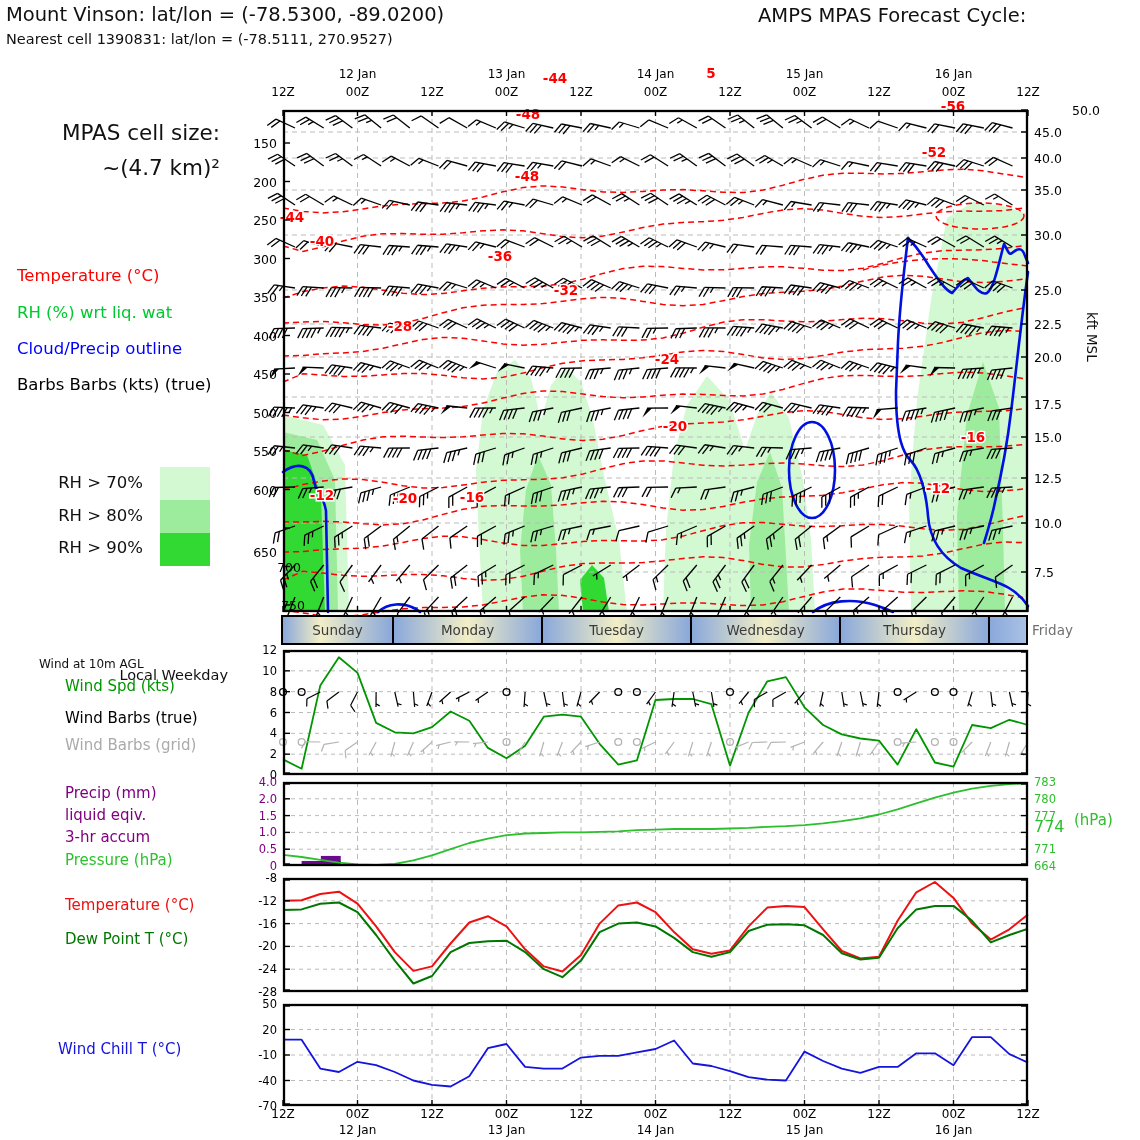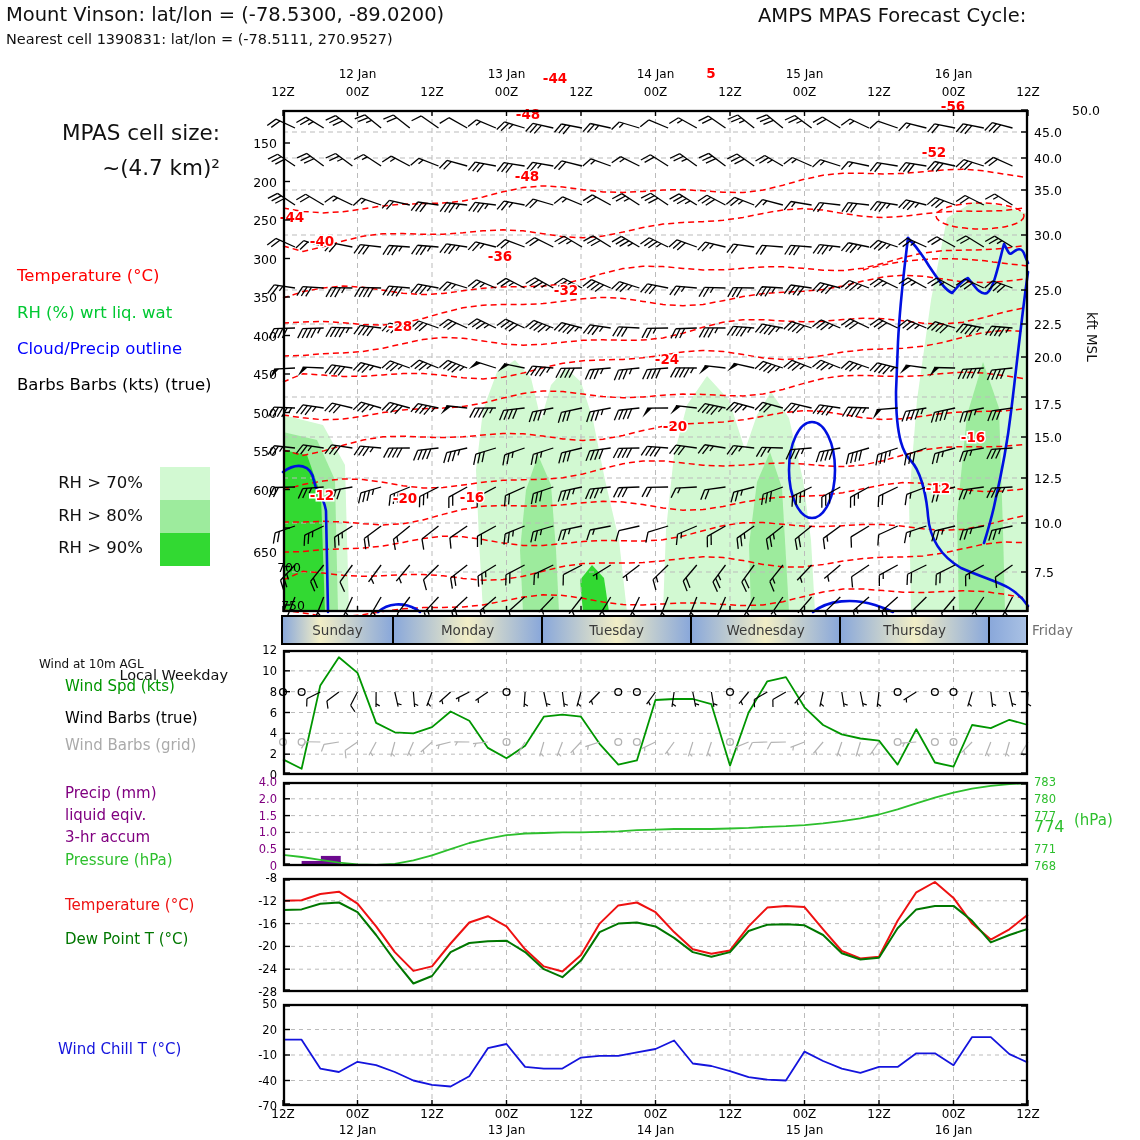--- a/index.html
+++ b/index.html
@@ -2636,21 +2636,21 @@
       <div class="tr" style="left: 277px; top: 798.8px; font-size: 11.5px; color: rgb(128, 0, 128);">2.0</div>
       <div class="tr" style="left: 277px; top: 815.6px; font-size: 11.5px; color: rgb(128, 0, 128);">1.5</div>
       <div class="tr" style="left: 277px; top: 832.4px; font-size: 11.5px; color: rgb(128, 0, 128);">1.0</div>
       <div class="tr" style="left: 277px; top: 849.2px; font-size: 11.5px; color: rgb(128, 0, 128);">0.5</div>
       <div class="tr" style="left: 277px; top: 866px; font-size: 11.5px; color: rgb(128, 0, 128);">0</div>
       <div class="tl" style="left: 1034px; top: 782px; font-size: 11.5px; color: rgb(45, 191, 45);">783</div>
       <div class="tl" style="left: 1034px; top: 798.8px; font-size: 11.5px; color: rgb(45, 191, 45);">780</div>
       <div class="tl" style="left: 1034px; top: 815.6px; font-size: 11.5px; color: rgb(45, 191, 45);">777</div>
       <div class="tl" style="left: 1034px; top: 826px; font-size: 16px; color: rgb(45, 191, 45);">774</div>
       <div class="tl" style="left: 1034px; top: 849.2px; font-size: 11.5px; color: rgb(45, 191, 45);">771</div>
-      <div class="tl" style="left: 1034px; top: 866px; font-size: 11.5px; color: rgb(45, 191, 45);">768</div>
+      <div class="tl" style="left: 1034px; top: 866px; font-size: 11.5px; color: rgb(45, 191, 45);">664</div>
       <div class="tr" style="left: 277px; top: 878px; font-size: 11.5px; color: rgb(0, 0, 0);">-8</div>
       <div class="tr" style="left: 277px; top: 900.8px; font-size: 11.5px; color: rgb(0, 0, 0);">-12</div>
       <div class="tr" style="left: 277px; top: 923.6px; font-size: 11.5px; color: rgb(0, 0, 0);">-16</div>
       <div class="tr" style="left: 277px; top: 946.4px; font-size: 11.5px; color: rgb(0, 0, 0);">-20</div>
       <div class="tr" style="left: 277px; top: 969.2px; font-size: 11.5px; color: rgb(0, 0, 0);">-24</div>
       <div class="tr" style="left: 277px; top: 992px; font-size: 11.5px; color: rgb(0, 0, 0);">-28</div>
       <div class="tr" style="left: 277px; top: 1004px; font-size: 11.5px; color: rgb(0, 0, 0);">50</div>
       <div class="tr" style="left: 277px; top: 1029.5px; font-size: 11.5px; color: rgb(0, 0, 0);">20</div>
       <div class="tr" style="left: 277px; top: 1055px; font-size: 11.5px; color: rgb(0, 0, 0);">-10</div>
       <div class="tr" style="left: 277px; top: 1080.5px; font-size: 11.5px; color: rgb(0, 0, 0);">-40</div>

